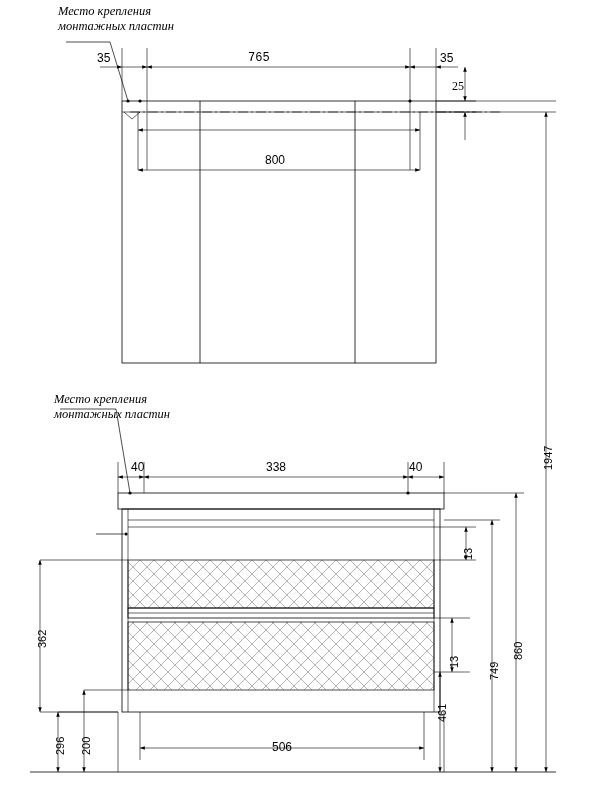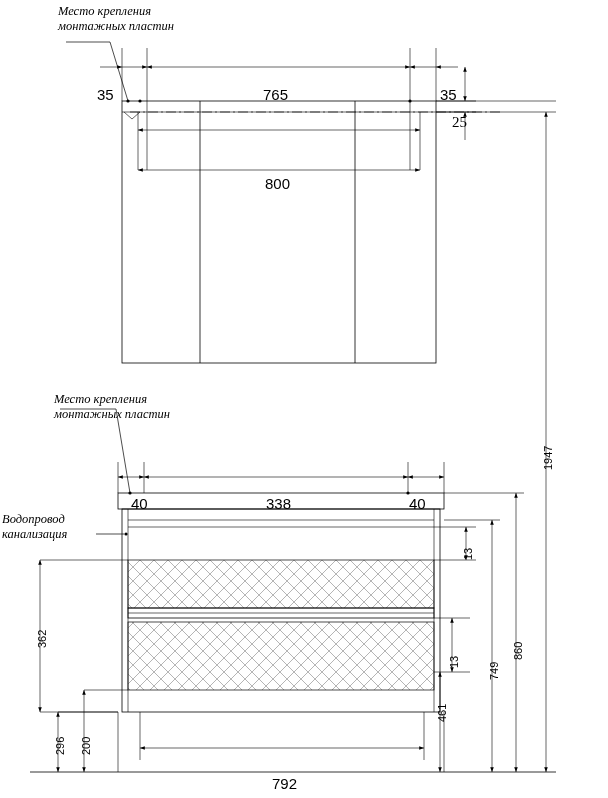--- a/index.html
+++ b/index.html
@@ -10,25 +10,24 @@
   #root {
     position: relative;
     width: 556px;
     height: 798px;
     background: #ffffff;
     font-family: "Liberation Sans", sans-serif;
     overflow: hidden;
   }
   .lbl {
     position: absolute;
-    font-size: 15px;
+    font-size: 12px;
     color: #000;
     white-space: nowrap;
     line-height: 13px;
-    margin-top: 36px;
   }
   .note {
     position: absolute;
     font-family: "Liberation Serif", serif;
     font-style: italic;
     font-size: 12.5px;
     color: #000;
     line-height: 15px;
     white-space: nowrap;
   }
@@ -186,35 +185,31 @@
   <div class="note" style="left:58px; top:4px;">
     <span>Место крепления</span><br>
     <span>монтажных пластин</span>
   </div>
 
   <div class="note" style="left:54px; top:392px;">
     <span>Место крепления</span><br>
     <span>монтажных пластин</span>
   </div>
 
-  <div class="note" style="left:2px; top:512px;">
-    <span>Водопровод</span><br>
-    <span>канализация</span>
-  </div>
 
   <div class="lbl" style="left:97px; top:52px;">35</div>
-  <div class="lbl" style="left:263px; top:52px;">765</div>
+  <div class="lbl" style="left:248px; top:52px;font-family:Liberation Mono, monospace;">765</div>
   <div class="lbl" style="left:440px; top:52px;">35</div>
   <div class="lbl" style="left:452px; top:80px;font-family:Liberation Serif, serif;">25</div>
-  <div class="lbl" style="left:265px; top:141px;">800</div>
+  <div class="lbl" style="left:265px; top:154px;">800</div>
 
   <div class="lbl" style="left:131px; top:461px;">40</div>
   <div class="lbl" style="left:266px; top:461px;">338</div>
   <div class="lbl" style="left:409px; top:461px;">40</div>
-  <div class="lbl" style="left:272px; top:741px;">792</div>
+  <div class="lbl" style="left:272px; top:741px;">506</div>
 
   <div class="vlbl" style="left:36px; top:648px;">362</div>
   <div class="vlbl" style="left:54px; top:755px;">296</div>
   <div class="vlbl" style="left:80px; top:755px;">200</div>
 
   <div class="vlbl" style="left:462px; top:560px;">13</div>
   <div class="vlbl" style="left:448px; top:668px;">13</div>
   <div class="vlbl" style="left:436px; top:722px;">461</div>
   <div class="vlbl" style="left:488px; top:680px;">749</div>
   <div class="vlbl" style="left:512px; top:660px;">860</div>

